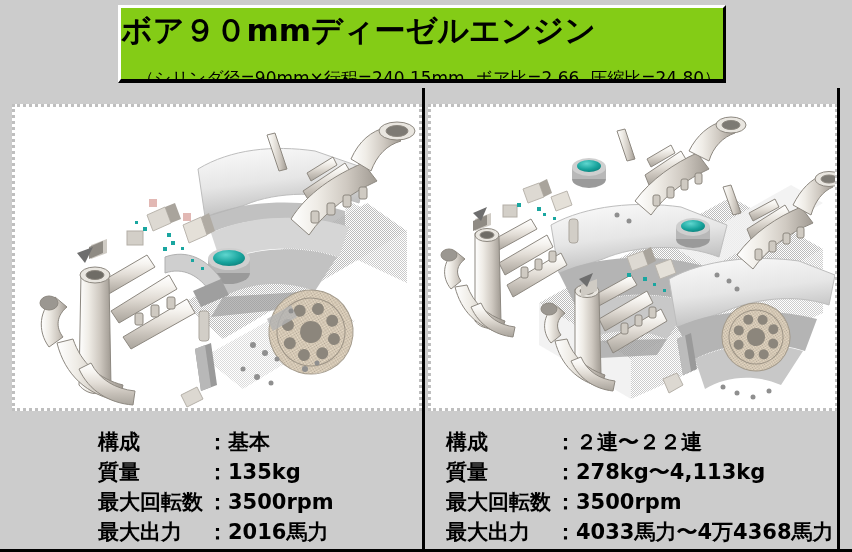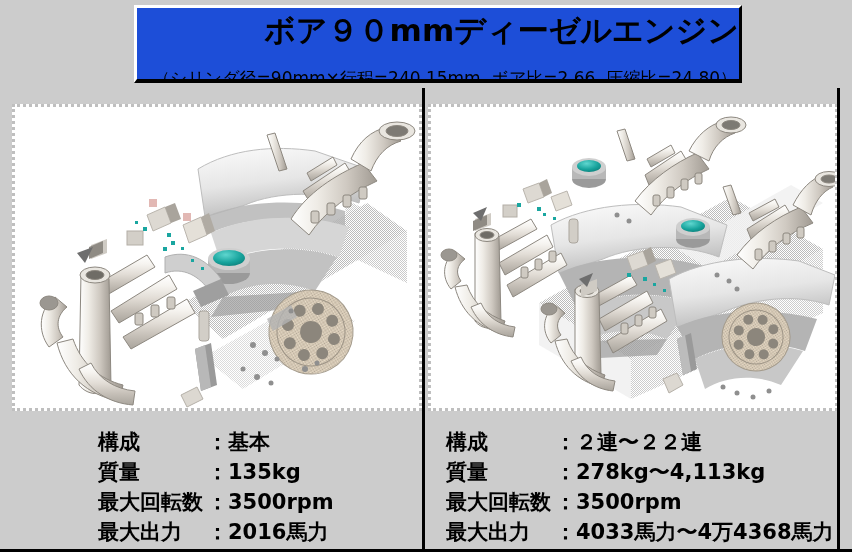--- a/index.html
+++ b/index.html
@@ -17,31 +17,31 @@
     height: 552px;
     background: #cccccc;
     overflow: hidden;
     box-sizing: border-box;
     border-bottom: 3px solid #000000;
   }
 
   
   #title-box {
     position: absolute;
-    left: 134px;
+    left: 118px;
     top: 5px;
     width: 608px;
     height: 78px;
-    background: #1d4ed8;
+    background: #84cc16;
     border-top: 3px solid #ffffff;
     border-left: 3px solid #ffffff;
     border-right: 3px solid #000000;
     border-bottom: 4px solid #000000;
     box-sizing: border-box;
-    text-align: right;
+    text-align: left;
     overflow: hidden;
   }
   #title-main {
     margin: 0;
     padding: 2px 0 0 0;
     font-size: 31px;
     line-height: 40px;
     font-weight: bold;
     color: #000000;
     letter-spacing: 0px;

